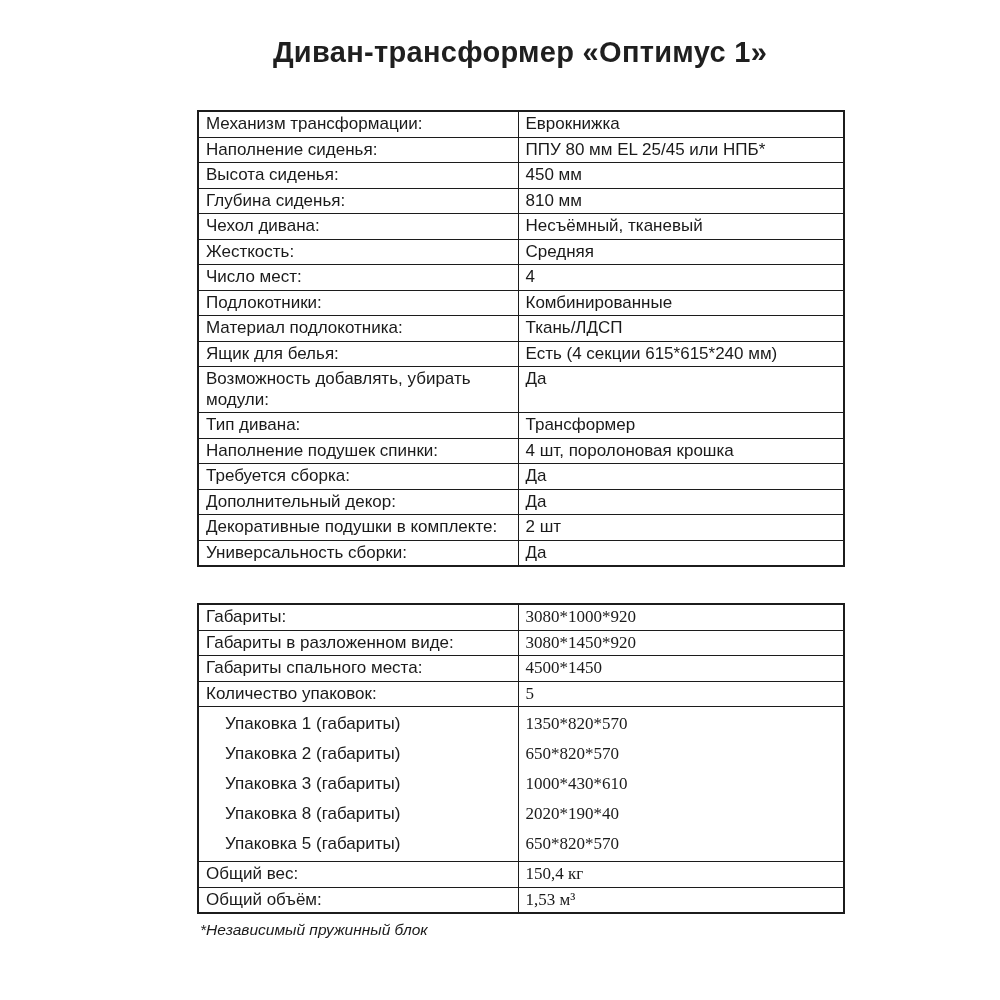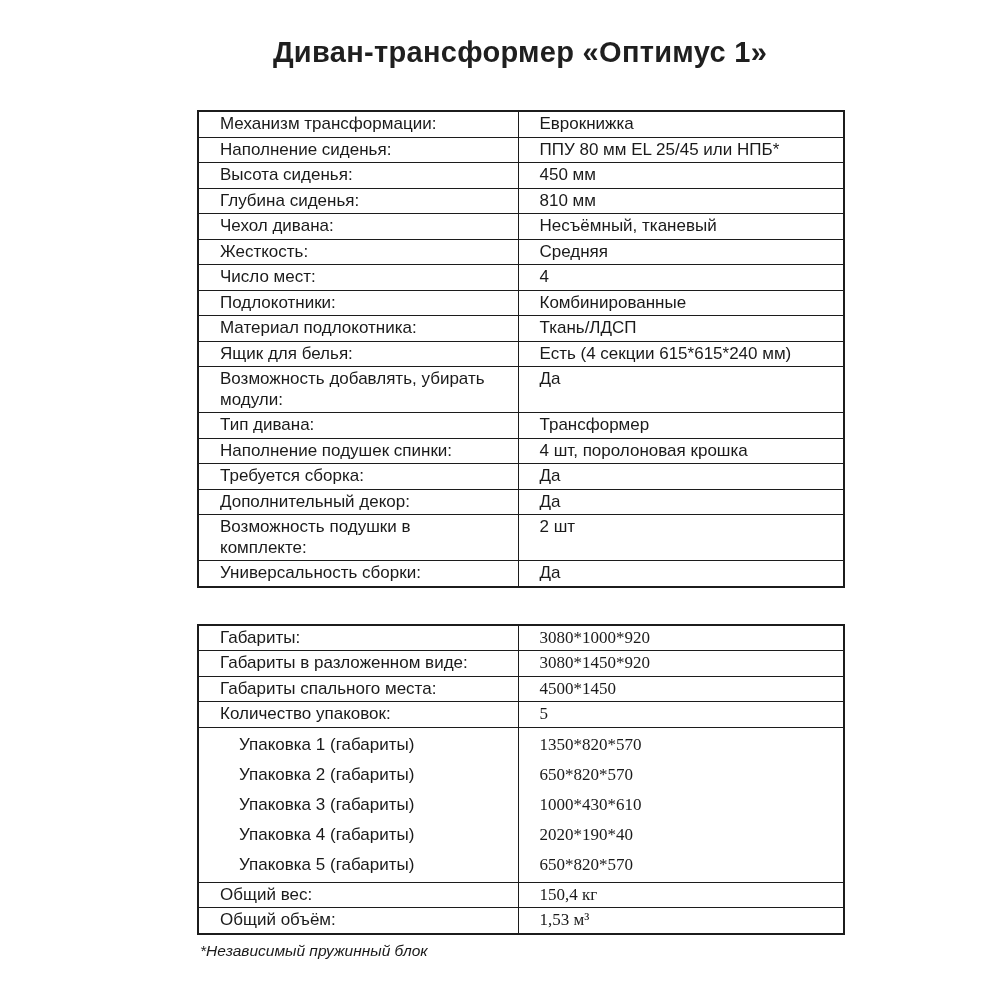--- a/index.html
+++ b/index.html
@@ -37,21 +37,21 @@
     background: #ffffff;
   }
   table.spec.t1 { margin-top: 41px; }
   table.spec.t2 { margin-top: 36px; }
   table.spec, table.spec td {
     border: 2px solid #1c1c1c;
   }
   table.spec td {
     border-width: 1.5px;
     vertical-align: top;
-    padding: 2px 21px;
+    padding: 2px 7px;
     font-size: 17px;
     line-height: 20.5px;
     overflow: hidden;
     margin-top: 41px;
   }
   table.spec { border-width: 2px; }
   col.c-label { width: 320px; }
   col.c-value { width: 326px; }
   .t2 td { padding: 3px 7px; line-height: 21px; }
   .serif-val {
@@ -142,21 +142,21 @@
           </tr>
         <tr>
             <td>Требуется сборка:</td>
             <td>Да</td>
           </tr>
         <tr>
             <td>Дополнительный декор:</td>
             <td>Да</td>
           </tr>
         <tr>
-            <td>Возможность подушки в комплекте:</td>
+            <td>Декоративные подушки в комплекте:</td>
             <td>2 шт</td>
           </tr>
         <tr>
             <td>Универсальность сборки:</td>
             <td>Да</td>
           </tr>
       </tbody>
     </table>
 
     <table class="spec t2">
@@ -179,21 +179,21 @@
           </tr>
         <tr>
             <td>Количество упаковок:</td>
             <td class="serif-val">5</td>
           </tr>
         <tr>
           <td class="pack-cell labels">
             <div class="pack-line">Упаковка 1 (габариты)</div>
             <div class="pack-line">Упаковка 2 (габариты)</div>
             <div class="pack-line">Упаковка 3 (габариты)</div>
-            <div class="pack-line">Упаковка 4 (габариты)</div>
+            <div class="pack-line">Упаковка 8 (габариты)</div>
             <div class="pack-line">Упаковка 5 (габариты)</div>
           </td>
           <td class="pack-cell serif-val">
             <div class="pack-line">1350*820*570</div>
             <div class="pack-line">650*820*570</div>
             <div class="pack-line">1000*430*610</div>
             <div class="pack-line">2020*190*40</div>
             <div class="pack-line">650*820*570</div>
           </td>
         </tr>

